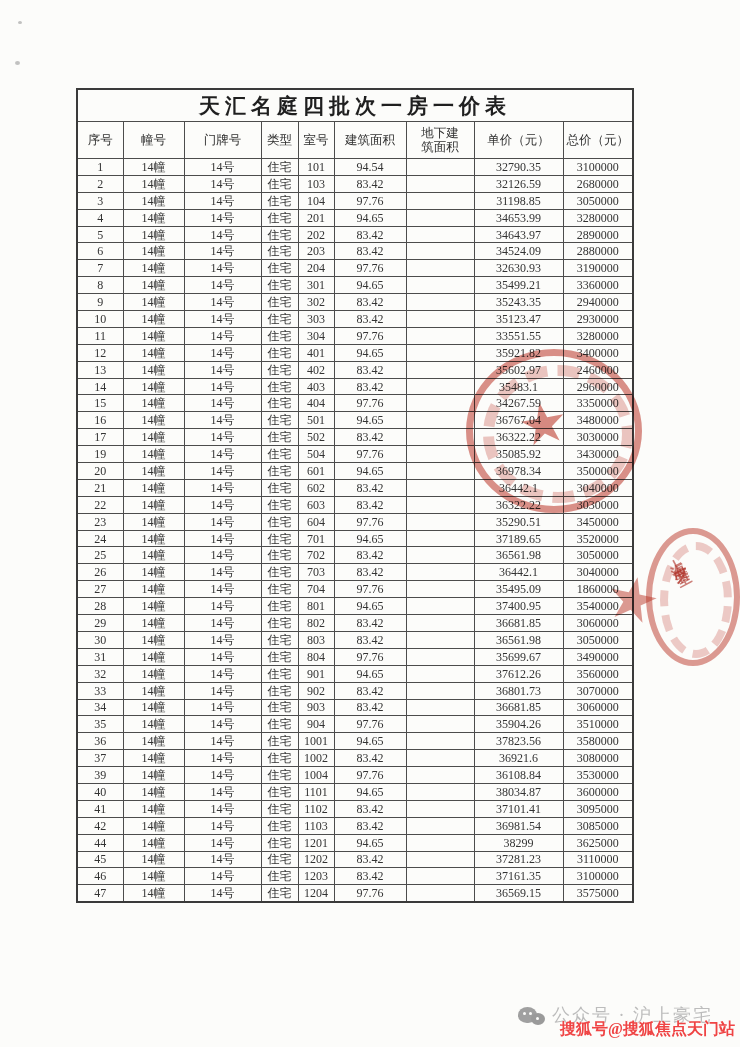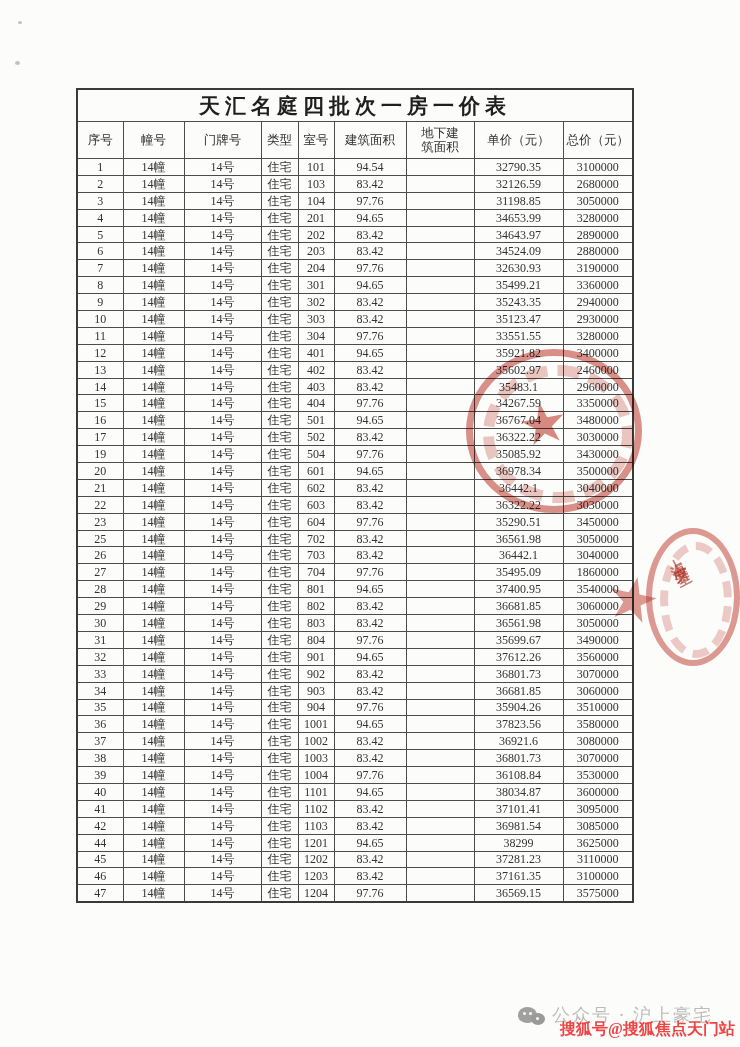--- a/index.html
+++ b/index.html
@@ -355,20 +355,31 @@
       <td>14幢</td>
       <td>14号</td>
       <td>住宅</td>
       <td>604</td>
       <td>97.76</td>
       <td></td>
       <td>35290.51</td>
       <td>3450000</td>
     </tr>
 
+    <tr>
+      <td>24</td>
+      <td>14幢</td>
+      <td>14号</td>
+      <td>住宅</td>
+      <td>701</td>
+      <td>94.65</td>
+      <td></td>
+      <td>37189.65</td>
+      <td>3520000</td>
+    </tr>
 
     <tr>
       <td>25</td>
       <td>14幢</td>
       <td>14号</td>
       <td>住宅</td>
       <td>702</td>
       <td>83.42</td>
       <td></td>
       <td>36561.98</td>
@@ -512,31 +523,20 @@
       <td>14幢</td>
       <td>14号</td>
       <td>住宅</td>
       <td>1002</td>
       <td>83.42</td>
       <td></td>
       <td>36921.6</td>
       <td>3080000</td>
     </tr>
 
-    <tr>
-      <td>38</td>
-      <td>14幢</td>
-      <td>14号</td>
-      <td>住宅</td>
-      <td>1003</td>
-      <td>83.42</td>
-      <td></td>
-      <td>36801.73</td>
-      <td>3070000</td>
-    </tr>
 
     <tr>
       <td>39</td>
       <td>14幢</td>
       <td>14号</td>
       <td>住宅</td>
       <td>1004</td>
       <td>97.76</td>
       <td></td>
       <td>36108.84</td>

